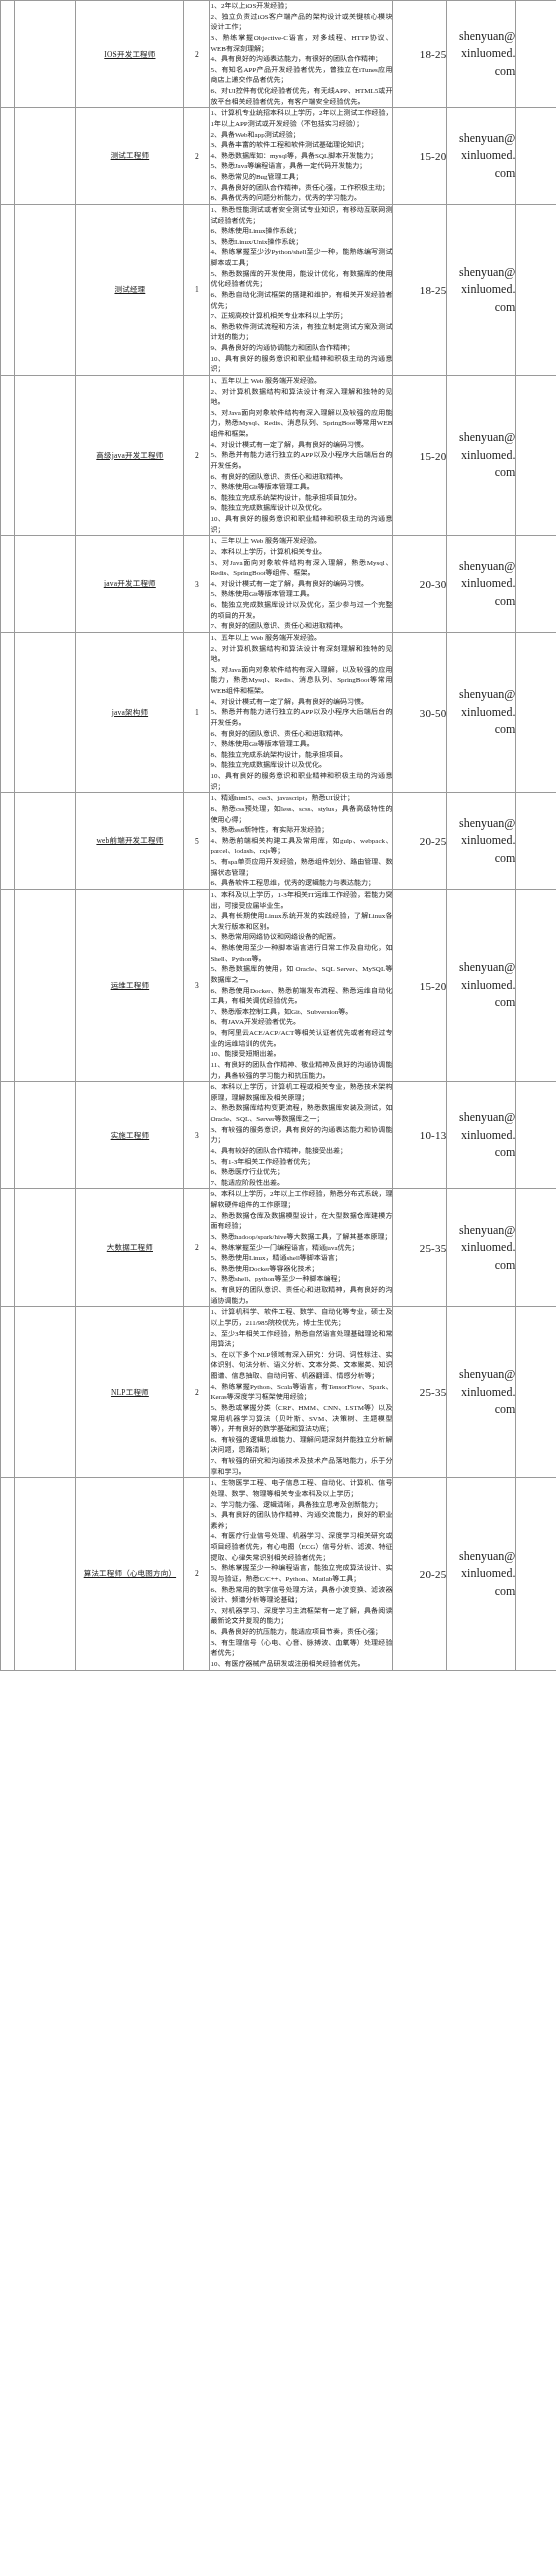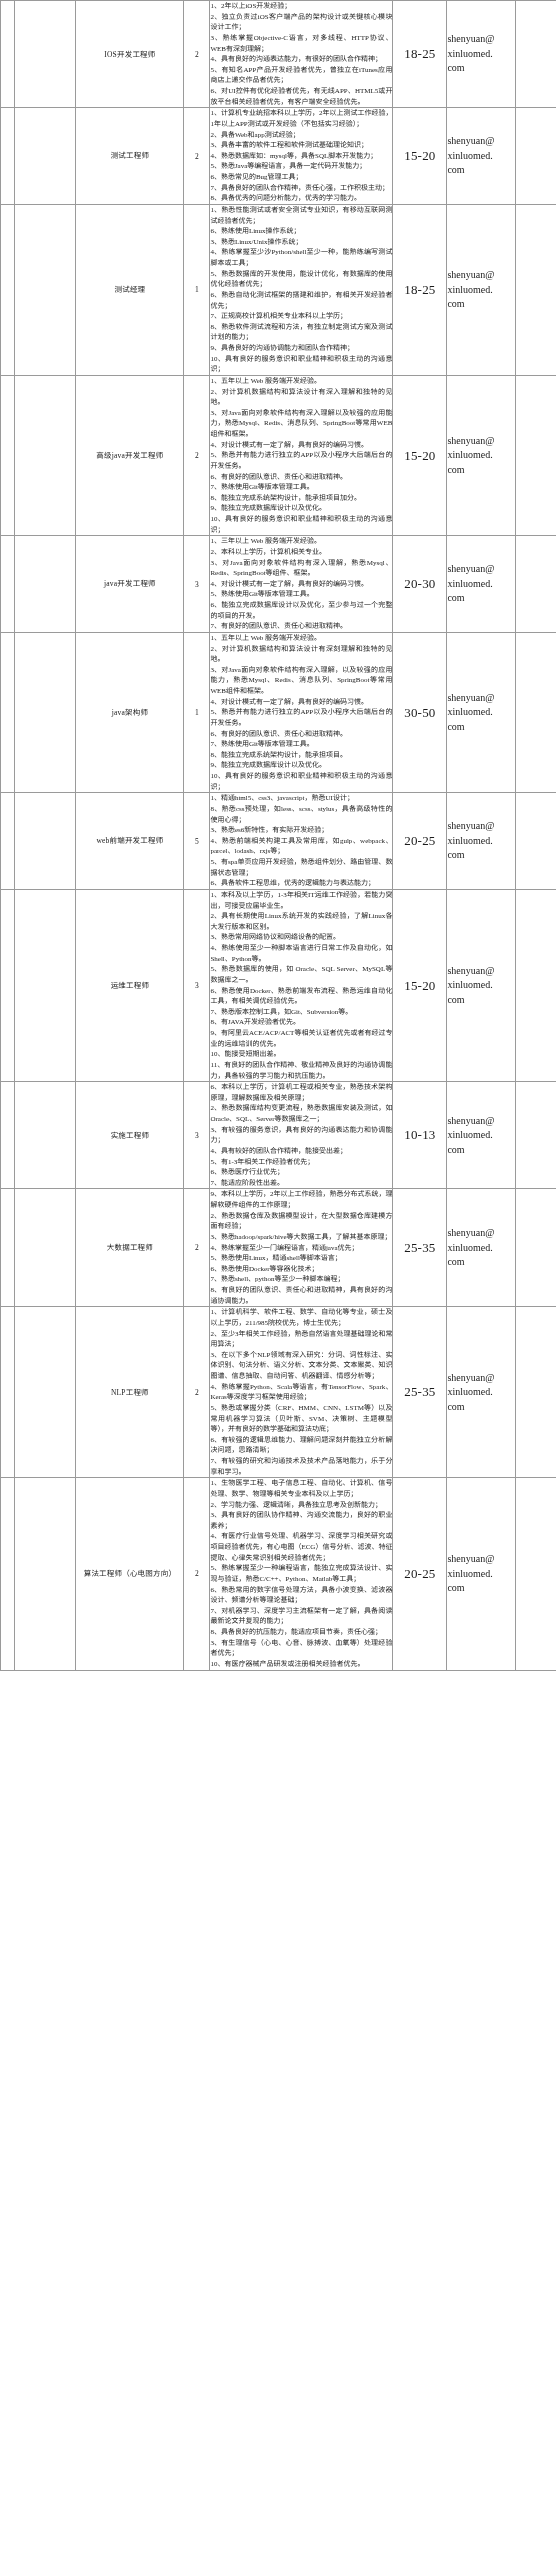--- a/index.html
+++ b/index.html
@@ -39,47 +39,48 @@
   td.gutter{border-top:none;border-bottom:none;}
   td.gutter-a{border-left:none;}
   td.tail{border-right:none;border-top:none;border-bottom:none;}
 
   td.title{
     text-align:center;
     font-size:7.5px;
     line-height:1.5;
     letter-spacing:0.2px;
     padding:2.1px 3.1px;
+    text-decoration:underline;
   }
   td.count{
     text-align:center;
     font-size:7.5px;
   }
   td.req{
     text-align:left;
     font-size:7px;
     line-height:1.52;
     padding:1px 2.1px 1px 2.6px;
     vertical-align:top;
     word-break:break-word;
     margin-left:8px;
   }
   td.req .line{
     display:block;
     text-align:justify;
     text-justify:inter-ideograph;
   }
   td.salary{
-    text-align:center;
-    font-size:13px;
+    text-align:right;
+    font-size:11px;
     letter-spacing:0.2px;
   }
   td.email{
-    text-align:left;
-    font-size:10px;
+    text-align:right;
+    font-size:12px;
     line-height:1.45;
     word-break:break-all;
     padding:1px 3.1px;
   }
   td.email .ln{display:block;}
 </style>
 </head>
 <body>
 
 <div id="sheet">

